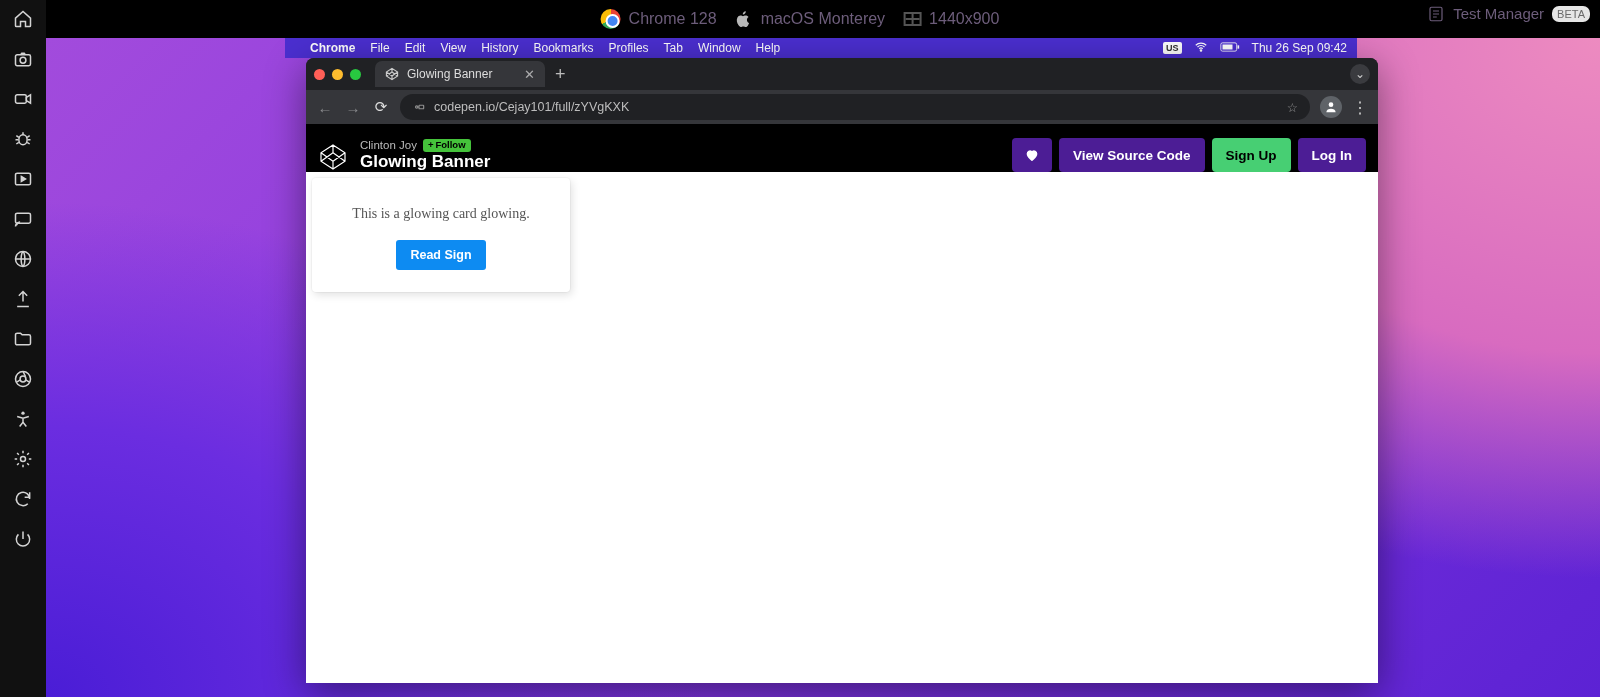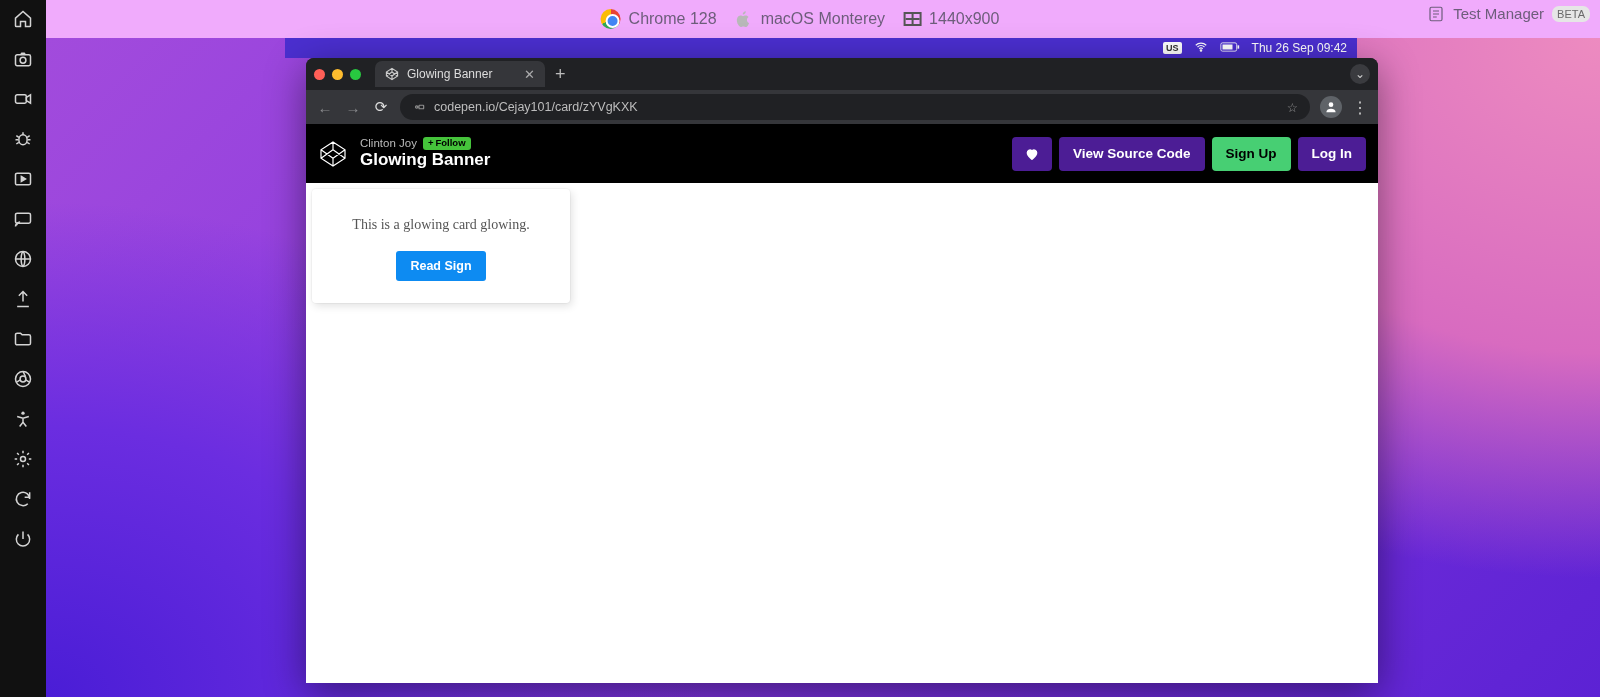--- a/index.html
+++ b/index.html
@@ -1,21 +1,21 @@
 <!DOCTYPE html>
 <html><head>
 <meta charset="utf-8">
 <style>
 * { margin: 0; padding: 0; box-sizing: border-box; font-family: -apple-system, BlinkMacSystemFont, "Segoe UI", Helvetica, Arial, sans-serif; }
 html, body { width: 1600px; height: 697px; overflow: hidden; }
 
 
 .tr-top {
   position: absolute; left: 0; top: 0; width: 1600px; height: 38px;
-  background: #f0abfc; display: flex; align-items: center;
+  background: #000000; display: flex; align-items: center;
 }
 .tr-top .center {
   position: absolute; left: 50%; top: 0; height: 38px; transform: translateX(-50%);
   display: flex; align-items: center; gap: 18px; color: #6d5d7b; font-size: 16px;
 }
 .tr-top .center .grp { display: flex; align-items: center; gap: 8px; }
 .tr-top .right {
   position: absolute; right: 10px; top: 0; height: 27px;
   display: flex; align-items: center; gap: 8px; color: #6d5d7b; font-size: 15px;
 }
@@ -106,21 +106,21 @@
 .omnibox .site-chip { width:14px; height:14px; opacity:.8; display:inline-flex; }
 .omnibox .star { margin-left:auto; opacity:.7; }
 .toolbar .profile {
   width:22px; height:22px; border-radius:50%; background:#5f6368;
   display:flex; align-items:center; justify-content:center; color:#fff; font-size:12px;
 }
 .toolbar .kebab { color:#ccc; font-size:16px; }
 
 
 .cp-header {
-  height: 59px; background: #000; display:flex; align-items:center; padding:0 12px; gap:12px;
+  height: 48px; background: #000; display:flex; align-items:flex-end; padding:0 12px; gap:12px;
 }
 .cp-logo { width:30px; height:30px; display:inline-flex; }
 .cp-logo svg { width:30px; height:30px; stroke:#fff; fill:none; stroke-width:4; }
 .cp-meta { display:flex; flex-direction:column; line-height:1.15; }
 .cp-author-row { display:flex; align-items:center; gap:6px; }
 .cp-author { color:#bbb; font-size:11.5px; }
 .cp-follow {
   background:#45c33b; color:#000; font-size:9.5px; font-weight:700;
   padding:1px 5px; border-radius:3px; display:flex; align-items:center; gap:2px;
 }
@@ -270,20 +270,33 @@
   <div class="ic">
       <svg viewBox="0 0 24 24">
         <path d="M12 3v9M6.5 6.5a8 8 0 1 0 11 0"></path>
       </svg>
     </div>
 </div>
 
 <div class="desktop"></div>
 
 <div class="mac-menubar">
+  <div class="menu-items">
+    <span></span>
+    <span class="bold">Chrome</span>
+    <span>File</span>
+    <span>Edit</span>
+    <span>View</span>
+    <span>History</span>
+    <span>Bookmarks</span>
+    <span>Profiles</span>
+    <span>Tab</span>
+    <span>Window</span>
+    <span>Help</span>
+  </div>
   <div class="status">
     <span class="kbd-ind">US</span>
     <span><svg width="14" height="14" viewBox="0 0 24 24" stroke="#fff" fill="none" stroke-width="2">
           <path d="M3 9c5-5 13-5 18 0M6 12c3.5-3.5 8.5-3.5 12 0M9 15c1.8-1.8 4.2-1.8 6 0"></path>
           <circle cx="12" cy="18" r="1.2" fill="#fff"></circle>
         </svg></span>
     <span><svg width="20" height="12" viewBox="0 0 24 12">
           <rect x="1" y="1" width="19" height="10" rx="2" stroke="#fff" fill="none"></rect>
           <rect x="3" y="3" width="12" height="6" fill="#fff"></rect>
           <rect x="21" y="4" width="2" height="4" fill="#fff"></rect>
@@ -318,21 +331,21 @@
     <span class="nav-btn">→</span>
     <span class="nav-btn enabled">⟳</span>
     <div class="omnibox">
       <span class="site-chip">
         <svg viewBox="0 0 24 24" stroke="#aaa" fill="none" stroke-width="2">
             <circle cx="8" cy="12" r="2"></circle>
             <rect x="12" y="9" width="8" height="6" rx="1"></rect>
             <path d="M10 12h2"></path>
           </svg>
       </span>
-      <span>codepen.io/Cejay101/card/zYVgKXK</span>
+      <span>codepen.io/Cejay101/full/zYVgKXK</span>
       <span class="star">☆</span>
     </div>
     <span class="profile">
       <svg viewBox="0 0 24 24" width="14" height="14" fill="#fff">
           <circle cx="12" cy="8" r="4"></circle>
           <path d="M4 21c0-4 4-6 8-6s8 2 8 6z"></path>
         </svg>
     </span>
     <span class="kebab">⋮</span>
   </div>

